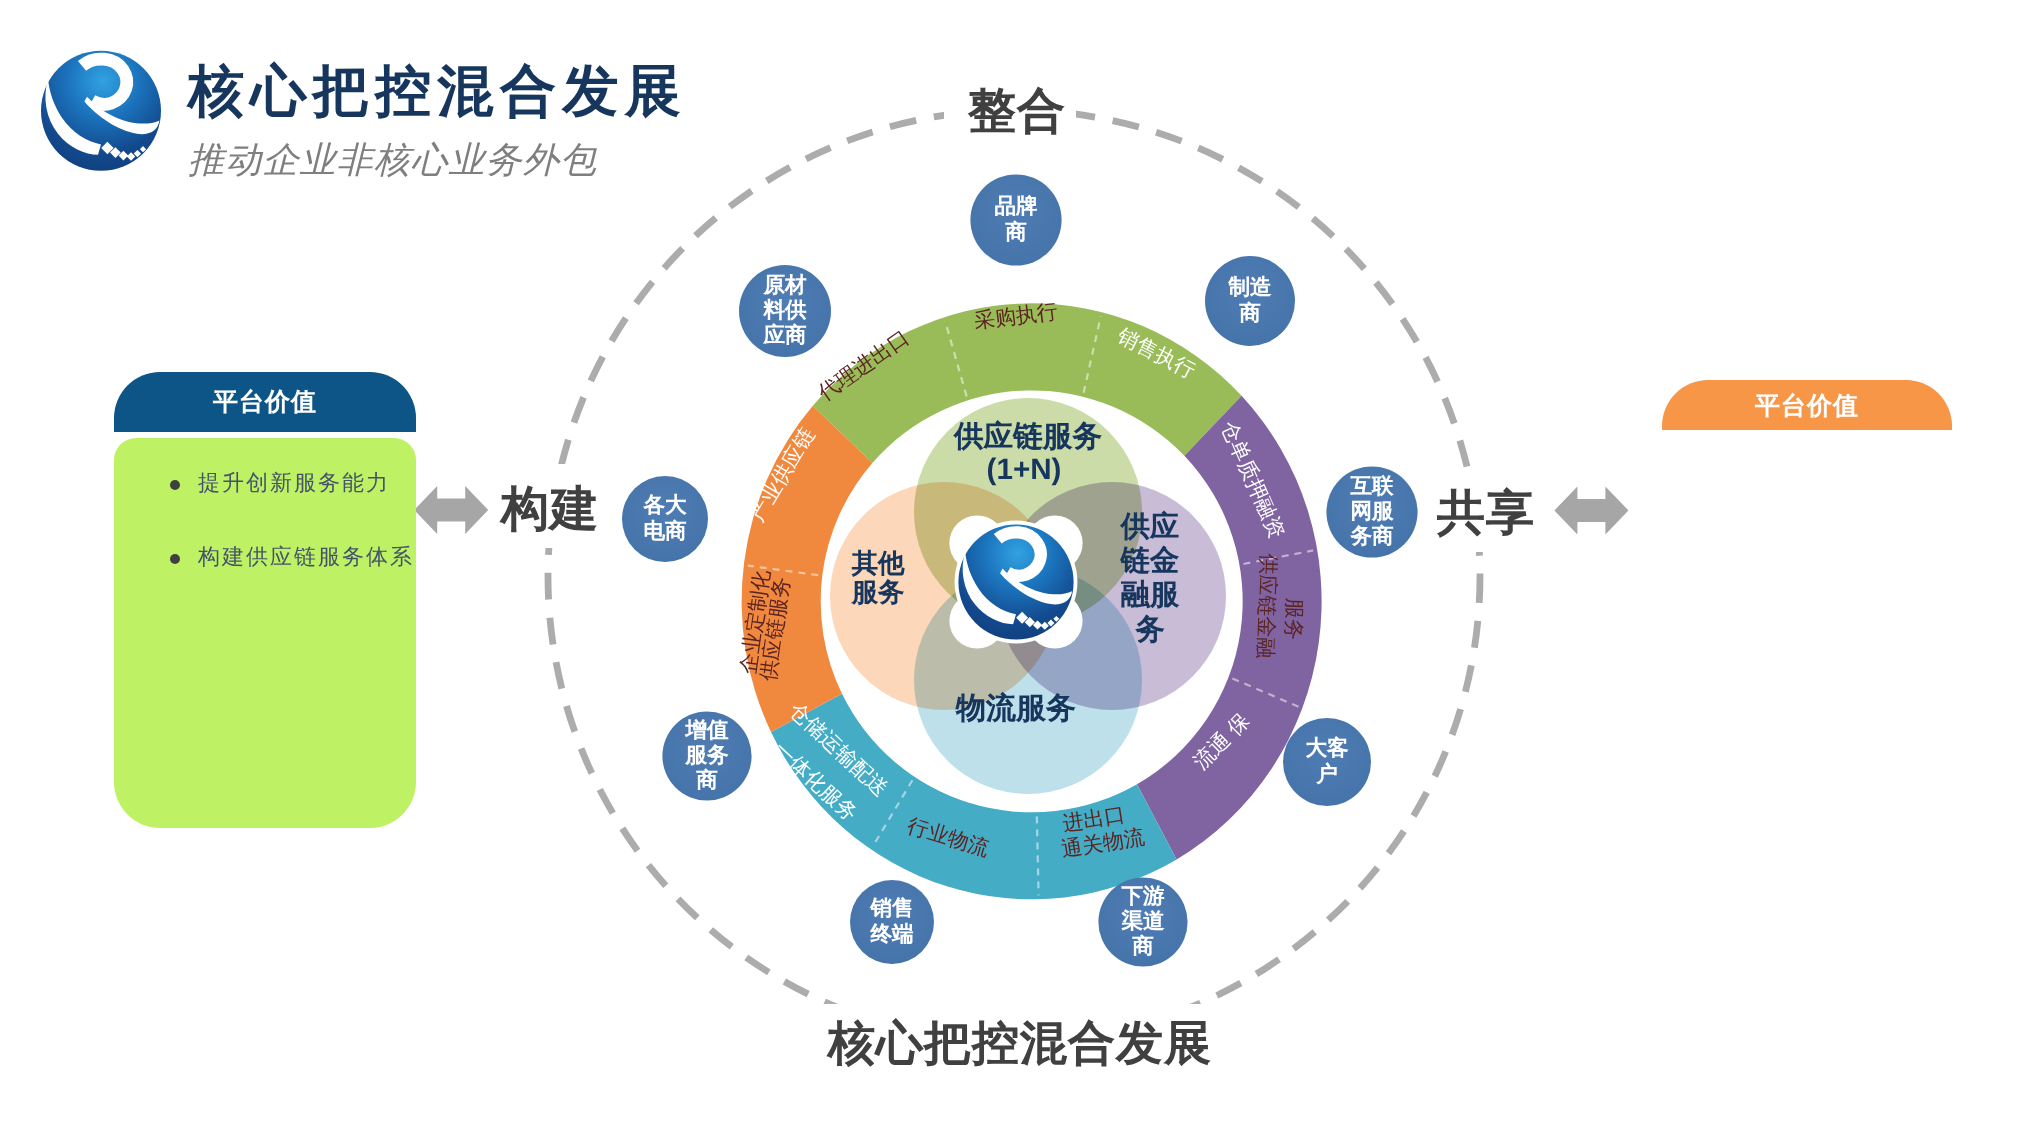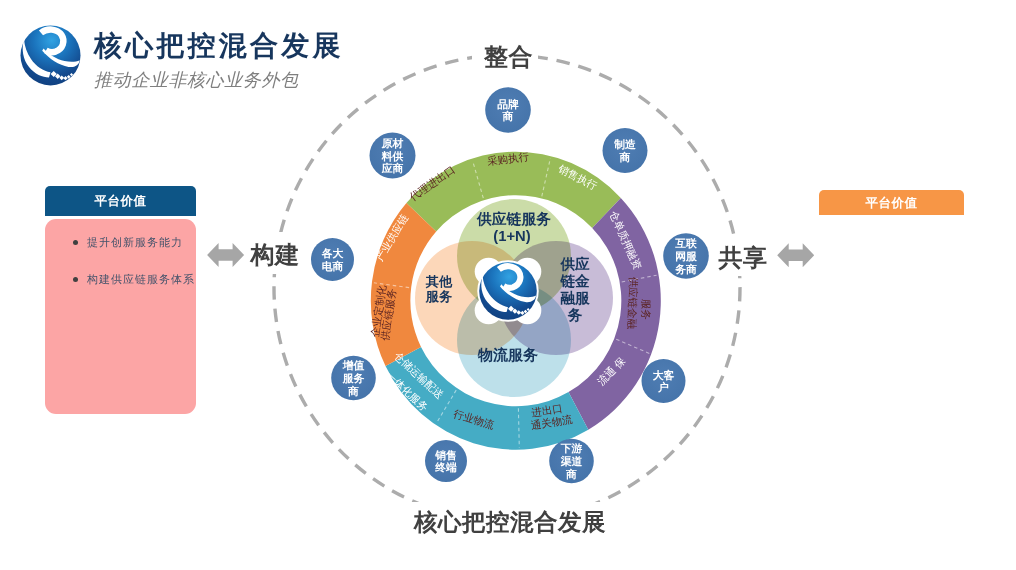--- a/index.html
+++ b/index.html
@@ -1,17 +1,17 @@
 <!DOCTYPE html>
 <html><head><meta charset="utf-8">
 <style>
 html,body{margin:0;padding:0;width:1016px;height:570px;background:#fff;overflow:hidden;
  font-family:"Liberation Sans", sans-serif;}
 .abs{position:absolute;}
-.panel{position:absolute;border-radius:5px;overflow:hidden;}
+.panel{position:absolute;border-radius:23px;overflow:hidden;margin-left:12px;}
 .phead{text-align:center;color:#fff;font-size:12.5px;font-weight:bold;letter-spacing:0.5px;}
 .pbody{position:absolute;left:0;right:0;border-radius:11px;}
 </style></head>
 <body>
 <svg width="1016" height="570" viewBox="0 0 1016 570" style="position:absolute;left:0;top:0" font-family="&quot;Liberation Sans&quot;, sans-serif">
 <defs>
 <radialGradient id="sph" cx="0.52" cy="0.25" r="0.85">
  <stop offset="0" stop-color="#31a2e2"></stop>
         <stop offset="0.35" stop-color="#1b74bd"></stop>
  <stop offset="0.7" stop-color="#134a8e"></stop>
@@ -139,21 +139,21 @@
 <text x="510" y="521.5" fill="#404040" font-size="23.5" font-weight="bold" text-anchor="middle" dominant-baseline="central" letter-spacing="0.5">核心把控混合发展</text>
 <path d="M207.1,255 L218.6,243.0 L218.6,249.25 L232.6,249.25 L232.6,243.0 L244.1,255 L232.6,267.0 L232.6,260.75 L218.6,260.75 L218.6,267.0 Z" fill="#A6A6A6"></path>
 <path d="M777.2,255.2 L788.7,243.2 L788.7,249.45 L802.7,249.45 L802.7,243.2 L814.2,255.2 L802.7,267.2 L802.7,260.95 L788.7,260.95 L788.7,267.2 Z" fill="#A6A6A6"></path>
 </svg>
 
 <div class="abs" style="left:94px;top:27px;color:#17365D;font-size:28px;font-weight:bold;letter-spacing:3.2px;">核心把控混合发展</div>
 <div class="abs" style="left:94px;top:68px;color:#7F7F7F;font-size:18px;letter-spacing:0.6px;font-style:italic;">推动企业非核心业务外包</div>
 
 <div class="panel" style="left:45px;top:186px;width:151px;height:228px;">
  <div class="phead" style="height:30px;line-height:31px;background:#0D5586;">平台价值</div>
- <div class="pbody" style="top:33px;bottom:0;background:#fca5a5;">
+ <div class="pbody" style="top:33px;bottom:0;background:#bef264;">
   <div style="position:absolute;left:28px;top:20.5px;width:5px;height:5px;border-radius:50%;background:#404040;"></div>
   <div style="position:absolute;left:42px;top:16px;font-size:11px;letter-spacing:1px;line-height:14px;color:#44536B;white-space:nowrap;">提升创新服务能力</div>
   <div style="position:absolute;left:28px;top:57.5px;width:5px;height:5px;border-radius:50%;background:#404040;"></div>
   <div style="position:absolute;left:42px;top:53px;font-size:11px;letter-spacing:1px;line-height:14px;color:#44536B;white-space:nowrap;text-align:right;">构建供应链服务体系</div>
  </div>
 </div>
 
 <div class="panel" style="left:819px;top:189.5px;width:145px;height:215px;">
  <div class="phead" style="height:25px;line-height:26px;background:#F79646;">平台价值</div>
 </div>

